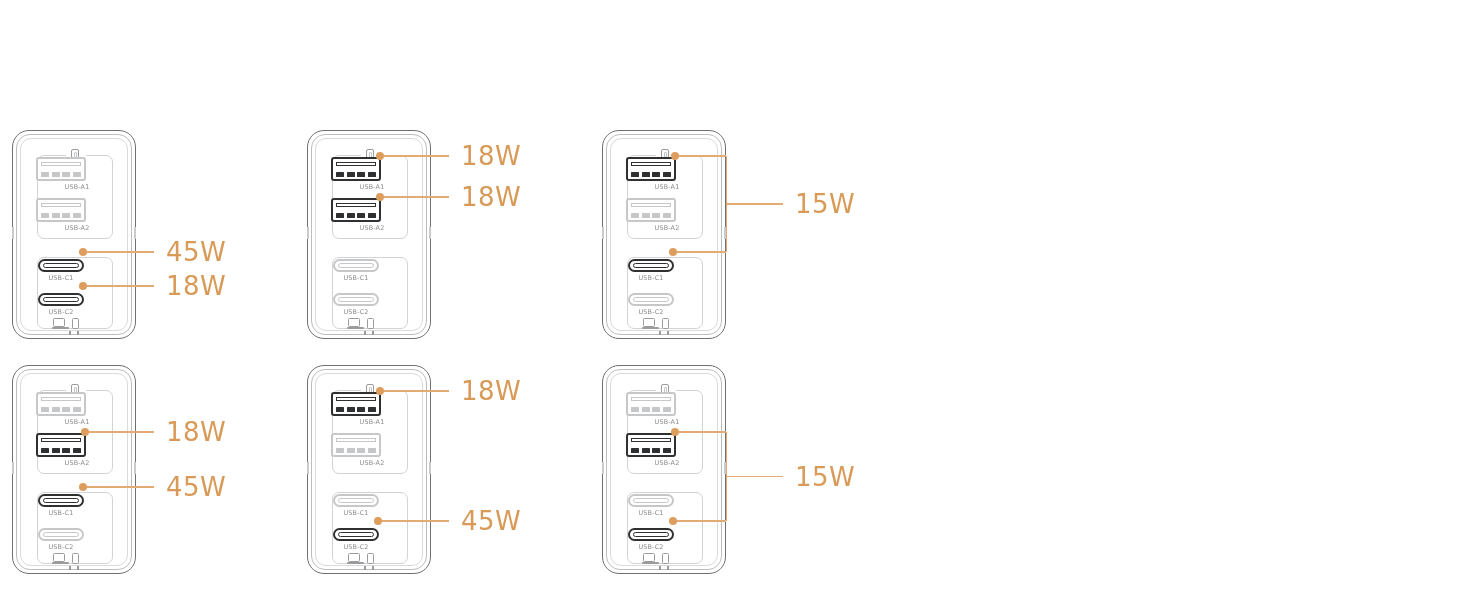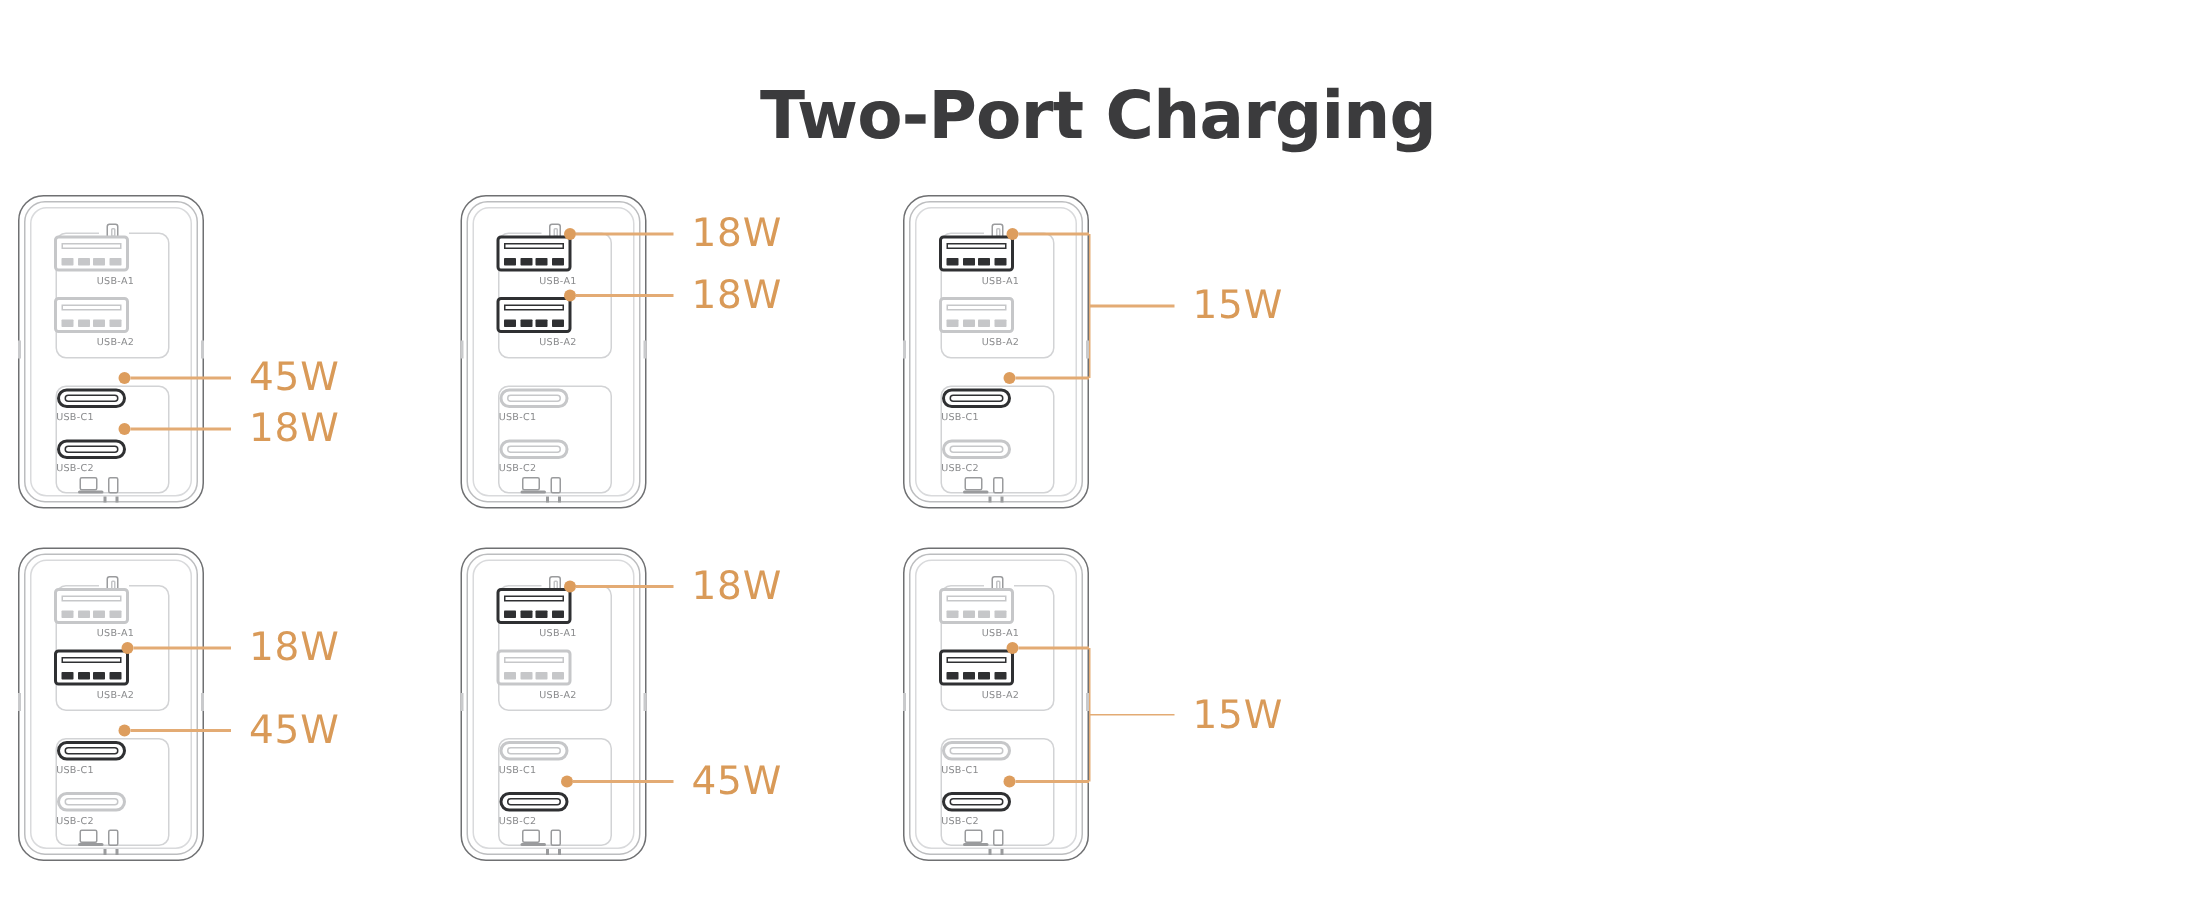--- a/index.html
+++ b/index.html
@@ -165,21 +165,21 @@
     border:1.1px solid #c6c7c9;
     border-radius:5px;
     box-sizing:border-box;
   }
   .usbc.on::after{border-color:#2f3032;}
   .lab-a1{top:42px;}
   .lab-a2{top:83px;}
   .lab-c1{top:133px;}
   .lab-c2{top:167px;}
   .lab-a1,.lab-a2{left:29px;width:50px;}
-  .lab-c1,.lab-c2{left:4px;width:46px;}
+  .lab-c1,.lab-c2{left:15px;width:46px;}
 
   
   .dev-icons{
     position:absolute;left:24px;top:177px;width:38px;height:12px;
     display:flex;justify-content:center;gap:7px;align-items:flex-start;
   }
   .ico-laptop{
     width:12px;height:9px;
     border:1.1px solid #9a9b9d;border-radius:1.5px;
     box-sizing:border-box;position:relative;
@@ -214,21 +214,20 @@
     white-space:nowrap;
     font-family:"DejaVu Sans","Liberation Sans",sans-serif;
     transform:translateY(-50%);
   }
 </style>
 </head>
 <body>
 
 <div class="page">
 
-  <div class="page-title">Two-Port Charging</div>
 
   <div class="grid">
       <div class="panel r0 c0">
         <div class="charger">
           <div class="shell-inner"></div>
           <div class="shell-inner2"></div>
           <div class="nub-l"></div>
           <div class="nub-r"></div>
           <div class="nub-b"></div>
           <div class="face">

